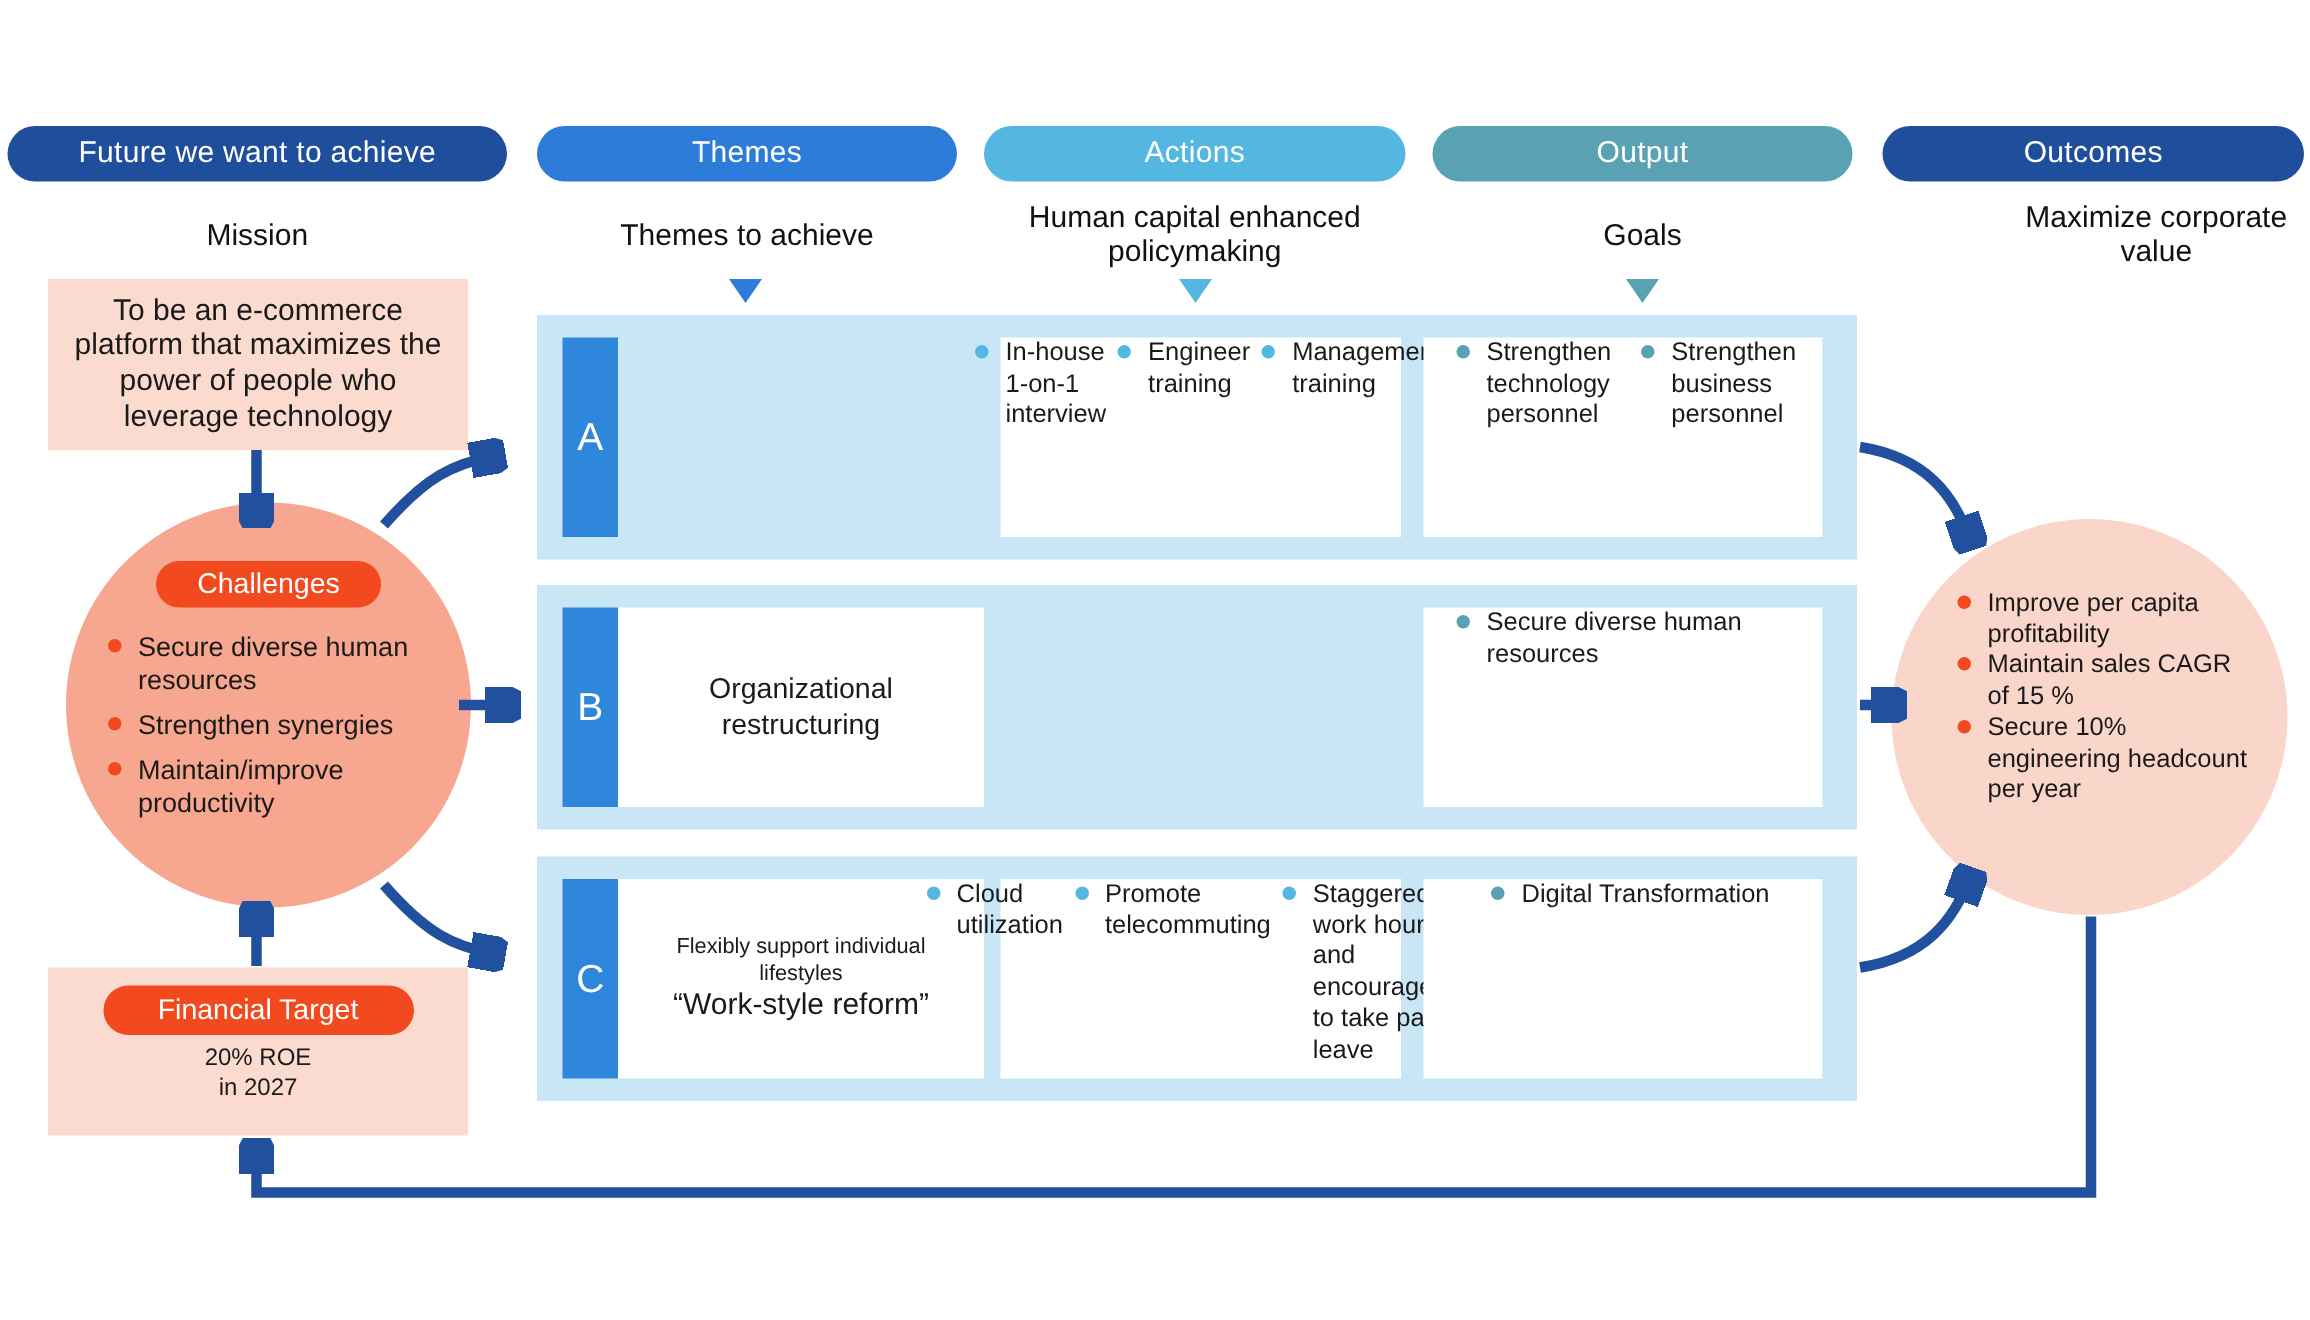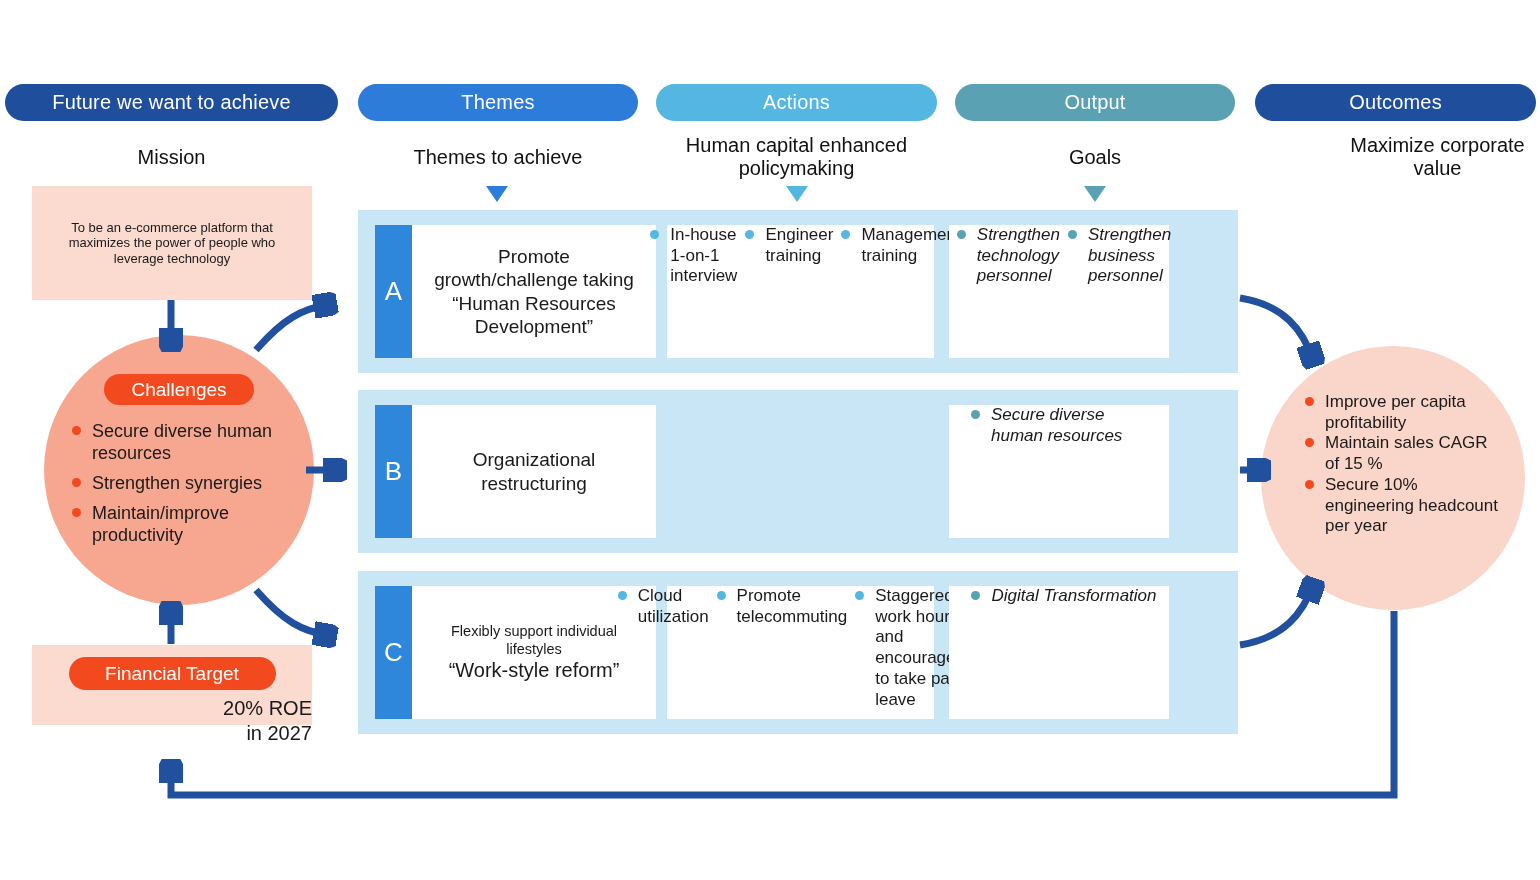--- a/index.html
+++ b/index.html
@@ -32,45 +32,45 @@
   .sub-outcomes .sub-inner{max-width:205px;}
   
   .tri{position:absolute;top:186px;width:0;height:0;
        border-left:11px solid transparent;border-right:11px solid transparent;border-top:16px solid #2D7CD9;}
   .tri-themes {left:486px;border-top-color:#2D7CD9;}
   .tri-actions{left:786px;border-top-color:#54B7E2;}
   .tri-output {left:1084px;border-top-color:#5AA1B3;}
   
   .pinkbox{position:absolute;left:32px;width:280px;background:#FBDAD0;box-sizing:border-box;}
   .mission-box{top:186px;height:114px;display:flex;align-items:center;justify-content:center;
-               text-align:center;font-size:13px;line-height:1.18;padding:12px 14px;}
-  .fin-box{top:645px;height:80px;text-align:center;}
+               text-align:center;font-size:20px;line-height:1.18;padding:12px 14px;}
+  .fin-box{top:645px;height:112px;text-align:center;}
   .accent-pill{
     background:#F2491F;color:#fff;border-radius:17px;display:flex;align-items:center;justify-content:center;
     font-size:19px;
   }
   .fin-pill{width:207px;height:33px;margin:12px auto 6px auto;}
-  .fin-value{font-size:20px;line-height:1.25;text-align:right;}
+  .fin-value{font-size:16px;line-height:1.25;}
   
   .challenge-circle{position:absolute;left:44px;top:335px;width:270px;height:270px;border-radius:50%;background:#F7A78F;}
   .challenge-pill{position:absolute;left:60px;top:39px;width:150px;height:31px;border-radius:16px;}
   .challenge-list{position:absolute;left:28px;top:86px;width:222px;display:flex;flex-direction:column;gap:8px;}
   
   .outcome-circle{position:absolute;left:1261px;top:346px;width:264px;height:264px;border-radius:50%;background:#FAD5C9;}
   .outcome-list{position:absolute;left:44px;top:46px;width:200px;display:flex;flex-direction:column;}
   
   .row{position:absolute;left:358px;width:880px;height:163px;background:#C8E6F5;}
   .row-a{top:210px;} .row-b{top:390px;} .row-c{top:571px;}
   .tab{position:absolute;left:17px;top:15px;width:37px;height:133px;background:#2F87DC;color:#fff;
        font-size:26px;display:flex;align-items:center;justify-content:center;}
   .panel{position:absolute;top:15px;height:133px;background:#fff;box-sizing:border-box;}
   .theme-panel {left:54px; width:244px;display:flex;flex-direction:column;align-items:center;justify-content:center;
                 text-align:center;padding:0 13px;}
   .actions-panel{left:309px;width:267px;}
-  .outputs-panel{left:591px;width:220px;font-style:italic;}
+  .outputs-panel{left:591px;width:266px;}
   .theme-main{font-size:19px;line-height:1.22;}
   .theme-quote{font-size:19px;line-height:1.22;}
   .row-c .theme-main{font-size:14.5px;line-height:1.25;}
   .row-c .theme-quote{font-size:20px;}
   .bullets{display:flex;flex-direction:row;gap:8px;justify-content:center;height:100%;
            padding:0 12px 0 22px;box-sizing:border-box;}
   .bullet{display:flex;gap:11px;font-size:17px;line-height:1.22;text-align:left;}
   .dot{flex:0 0 auto;width:9px;height:9px;border-radius:50%;margin-top:5px;}
   .dot-blue{background:#54B7E2;}
   .dot-teal{background:#5AA1B3;}
@@ -135,24 +135,20 @@
   </div>
 
   <div class="pinkbox fin-box">
     <div class="accent-pill fin-pill">Financial Target</div>
     <div class="fin-value">20% ROE</div>
     <div class="fin-value">in 2027</div>
   </div>
 
   <div class="row row-a">
     <div class="tab">A</div>
-    <div class="panel theme-panel">
-      <div class="theme-main">Promote growth/challenge taking</div>
-      <div class="theme-quote">“Human Resources Development”</div>
-    </div>
     <div class="panel actions-panel">
       <div class="bullets">
         <div class="bullet">
             <span class="dot dot-blue"></span>
             <span>In-house 1-on-1 interview</span>
           </div>
         <div class="bullet">
             <span class="dot dot-blue"></span>
             <span>Engineer training</span>
           </div>

